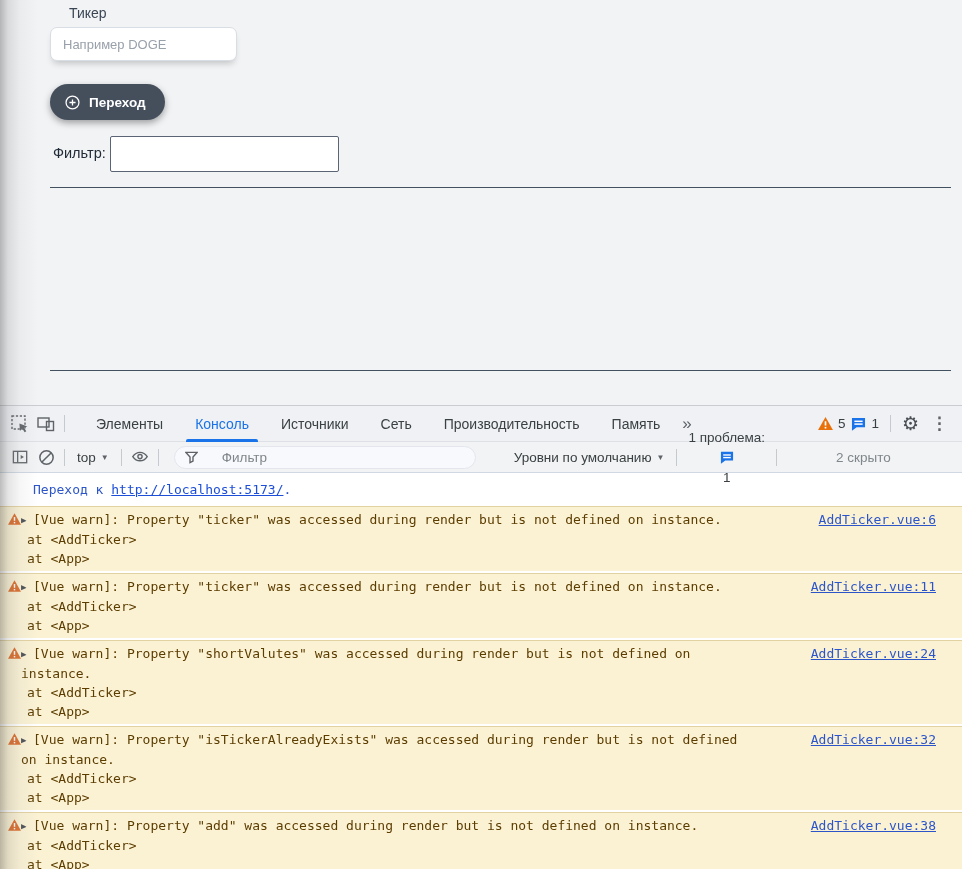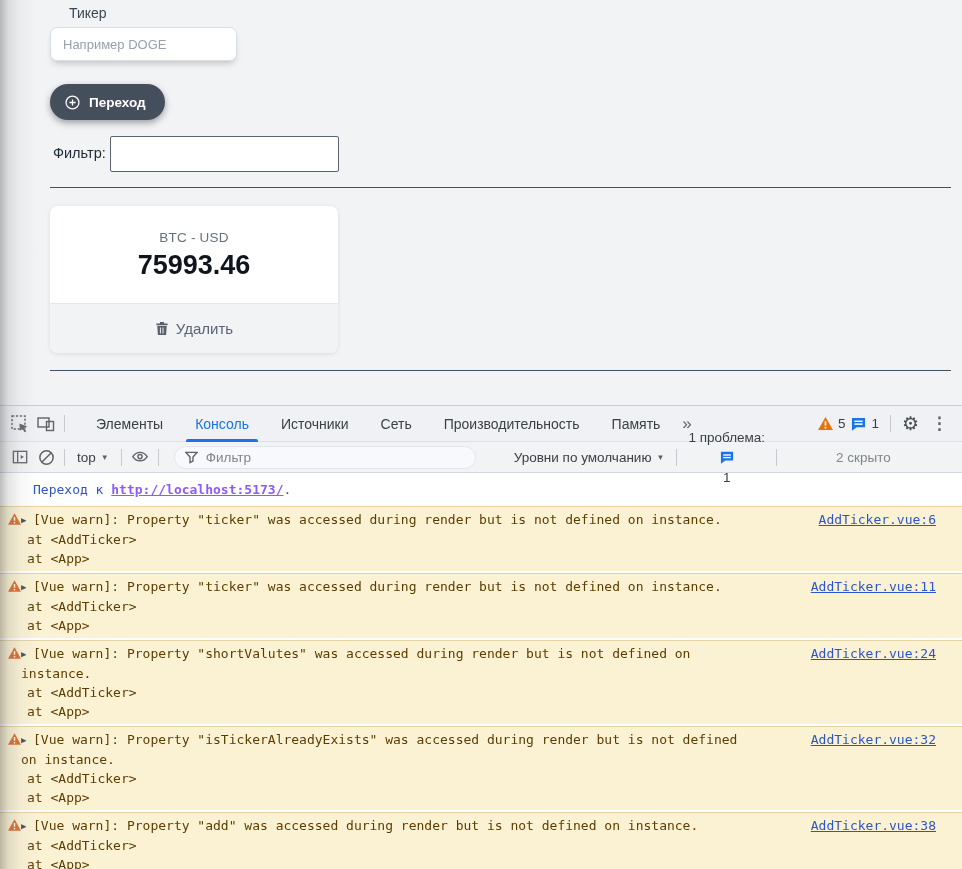--- a/index.html
+++ b/index.html
@@ -70,30 +70,30 @@
 
   .toolbar { height:31px; background:#f1f3f4; border-bottom:1px solid #cfd8e3;
     display:flex; align-items:center; color:#3b4043; }
   .toolbar .tb-icon:first-child { margin-left:7px; }
   .ctx-btn { display:flex; align-items:center; gap:5px; font-size:13.5px; padding:0 7px; cursor:pointer; }
   .caret { font-size:8px; color:#5f6368; }
   .filter-pill { width:302px; height:23px; margin-left:10px; border-radius:12px;
     background:#f7f9fc; border:1px solid #e3e6ec; display:flex; align-items:center;
     gap:8px; padding:0 10px; }
   .filter-pill input { border:none; outline:none; background:transparent; flex:1;
-    font-size:13.5px; color:#3b4043; font-family:"Liberation Sans", sans-serif; }
+    font-size:13.5px; color:#3b4043; font-family:"Liberation Sans", sans-serif;margin-left:16px; }
   .filter-pill input::placeholder { color:#80868b; }
   .levels { margin-left:31px; }
   .issues { display:flex; align-items:center; gap:6px; font-size:13.5px; padding:0 6px; cursor:pointer;flex-direction:column; }
   .hidden-count { color:#80868b; font-size:13.5px; padding:0 6px;margin-left:48px; }
 
   .console { background:#fff; height:397px; overflow:hidden;
     font-family:"DejaVu Sans Mono", monospace; font-size:13px; }
   .info-row { padding:7px 0 7px 33px; color:#2c55c9; line-height:19px; }
-  .info-row a { color:#8b5cf6;font-weight:bold; }
+  .info-row a { color:#1d4ed8; }
 
   .warn { position:relative; background:#fbf2d4; border-top:1px solid #e3d2a1;
     padding:3px 0; display:flex; }
   .warn + .warn { margin-top:2px; }
   .warn-icon { flex:0 0 13px; margin:3px 0 0 8px; }
   .warn-body { flex:1; color:#5c3d00; }
   .warn-line { line-height:19px; white-space:pre; }
   .warn-line .expand-arrow { display:inline-block; width:12px; font-size:9px;
     color:#494e54; cursor:pointer; vertical-align:1px; }
   .warn-line.stack { padding-left:6px; }
@@ -122,34 +122,20 @@
             </svg>
         </span>
         <span>Переход</span>
       </button>
 
       <label class="filter-lbl">Фильтр:</label>
       <input class="filter-input" type="text" style="">
 
       <div class="app-hr hr-1"></div>
 
-      <div class="ticker-card">
-        <div class="card-main">
-          <div class="card-pair">BTC - USD</div>
-          <div class="card-price">75993.46</div>
-        </div>
-        <div class="card-foot">
-          <span style="display:flex">
-            <svg width="14" height="15" viewBox="0 0 14 15">
-                <path fill="#565f6c" d="M5 1h4v1.4h3.6v1.8H1.4V2.4H5V1zM2.3 5h9.4l-.6 9H2.9l-.6-9zm2.6 1.6v5.8h1V6.6h-1zm2.6 0v5.8h1V6.6h-1z"></path>
-              </svg>
-          </span>
-          <span>Удалить</span>
-        </div>
-      </div>
 
       <div class="app-hr hr-2"></div>
     </div>
   </div>
 
   <div class="devtools">
 
     <div class="tabbar">
       <span class="tb-icon">
         <svg width="20" height="20" viewBox="0 0 20 20">

